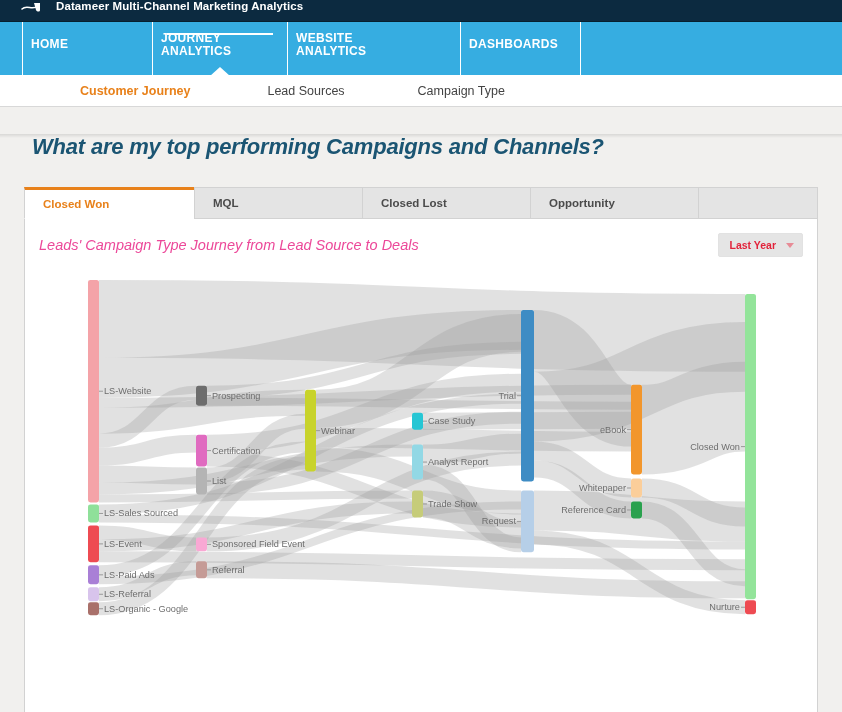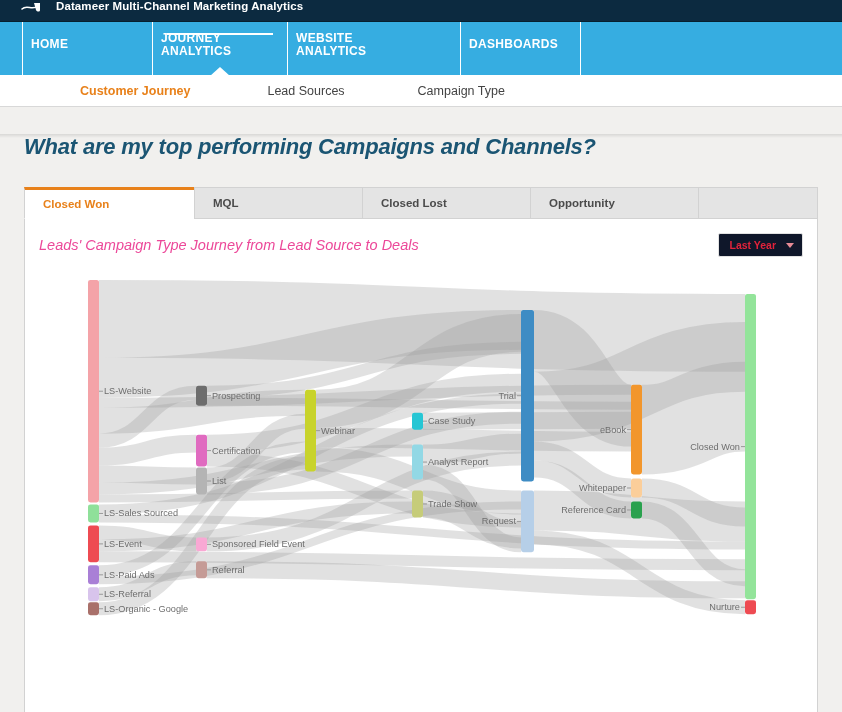--- a/index.html
+++ b/index.html
@@ -95,21 +95,21 @@
   .subnav-item.active { color: #e8811a; font-weight: bold; }
 
   
   .page {
     padding: 0 0 0 0;
     background: #f1f0ee;
     height: calc(712px - 22px - 53px - 32px);
     position: relative;
   }
   .headline {
-    margin: 27px 0 0 24px;
+    margin: 27px 0 0 32px;
     font-size: 22px;
     font-weight: bold;
     font-style: italic;
     color: #1b5573;
     letter-spacing: -0.2px;
   }
 
   
   .card-wrap { margin: 27px 24px 0 24px; }
   .tabs { display:flex; height: 32px; }
@@ -148,21 +148,21 @@
   .panel-header {
     display:flex; align-items:center; justify-content:space-between;
     padding: 14px 14px 0 14px;
   }
   .panel-title {
     font-size: 14.5px;
     font-style: italic;
     color:#ec4899;
   }
   .period-btn {
-    background:#0f172a;
+    background:#e5e5e5;
     border:1px solid #e2e2e2;
     border-radius:2px;
     padding: 5px 8px 5px 10px;
     display:flex; align-items:center; gap:10px;
     font-size:10.5px; font-weight:bold;
     color:#e2233b;
     cursor:pointer;
   }
   .caret-dn {
     width:0;height:0;

